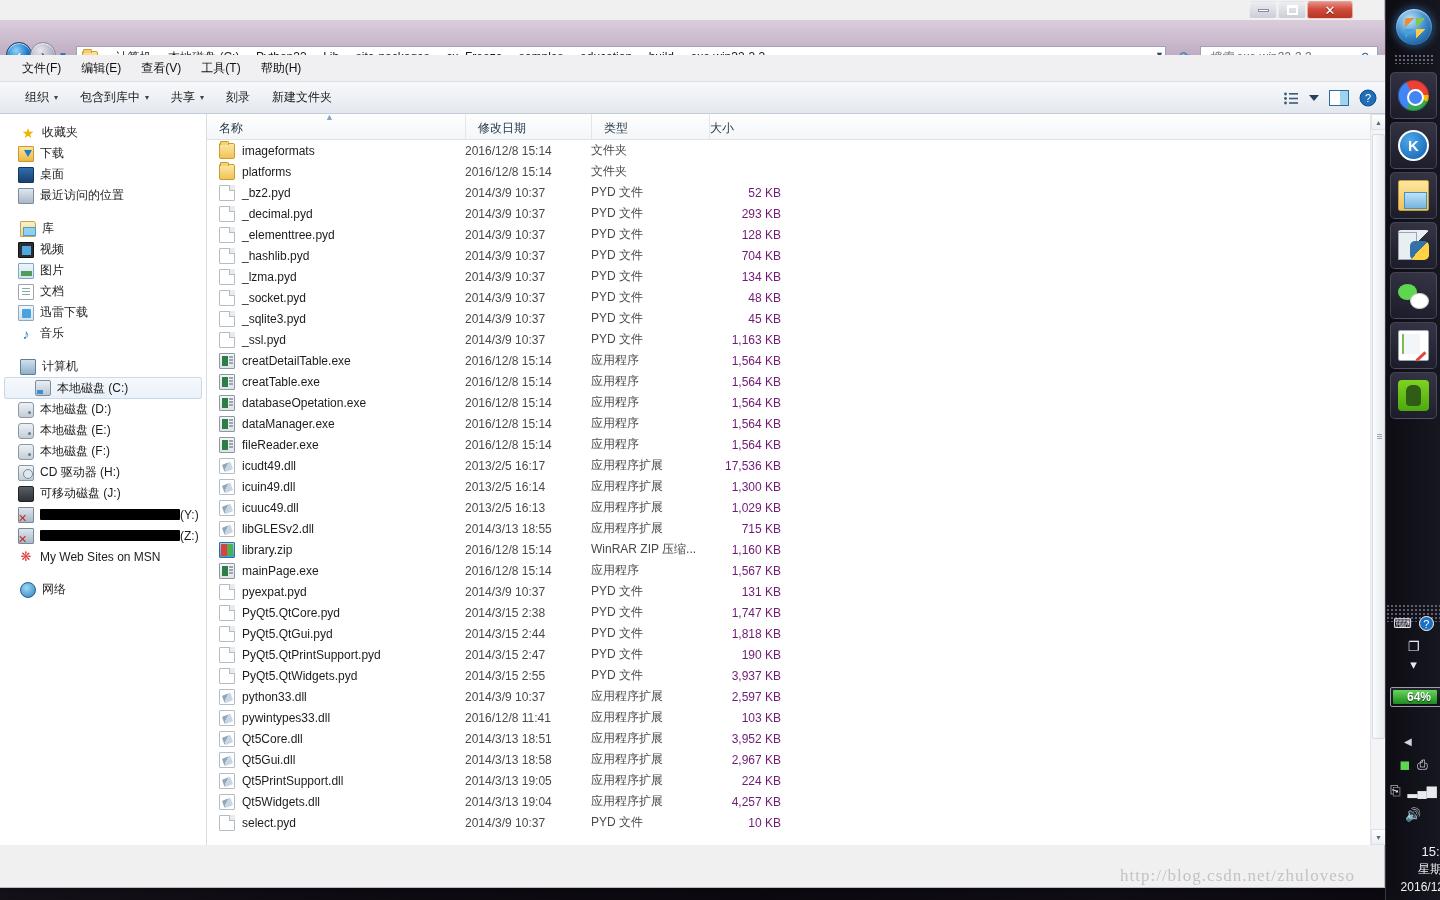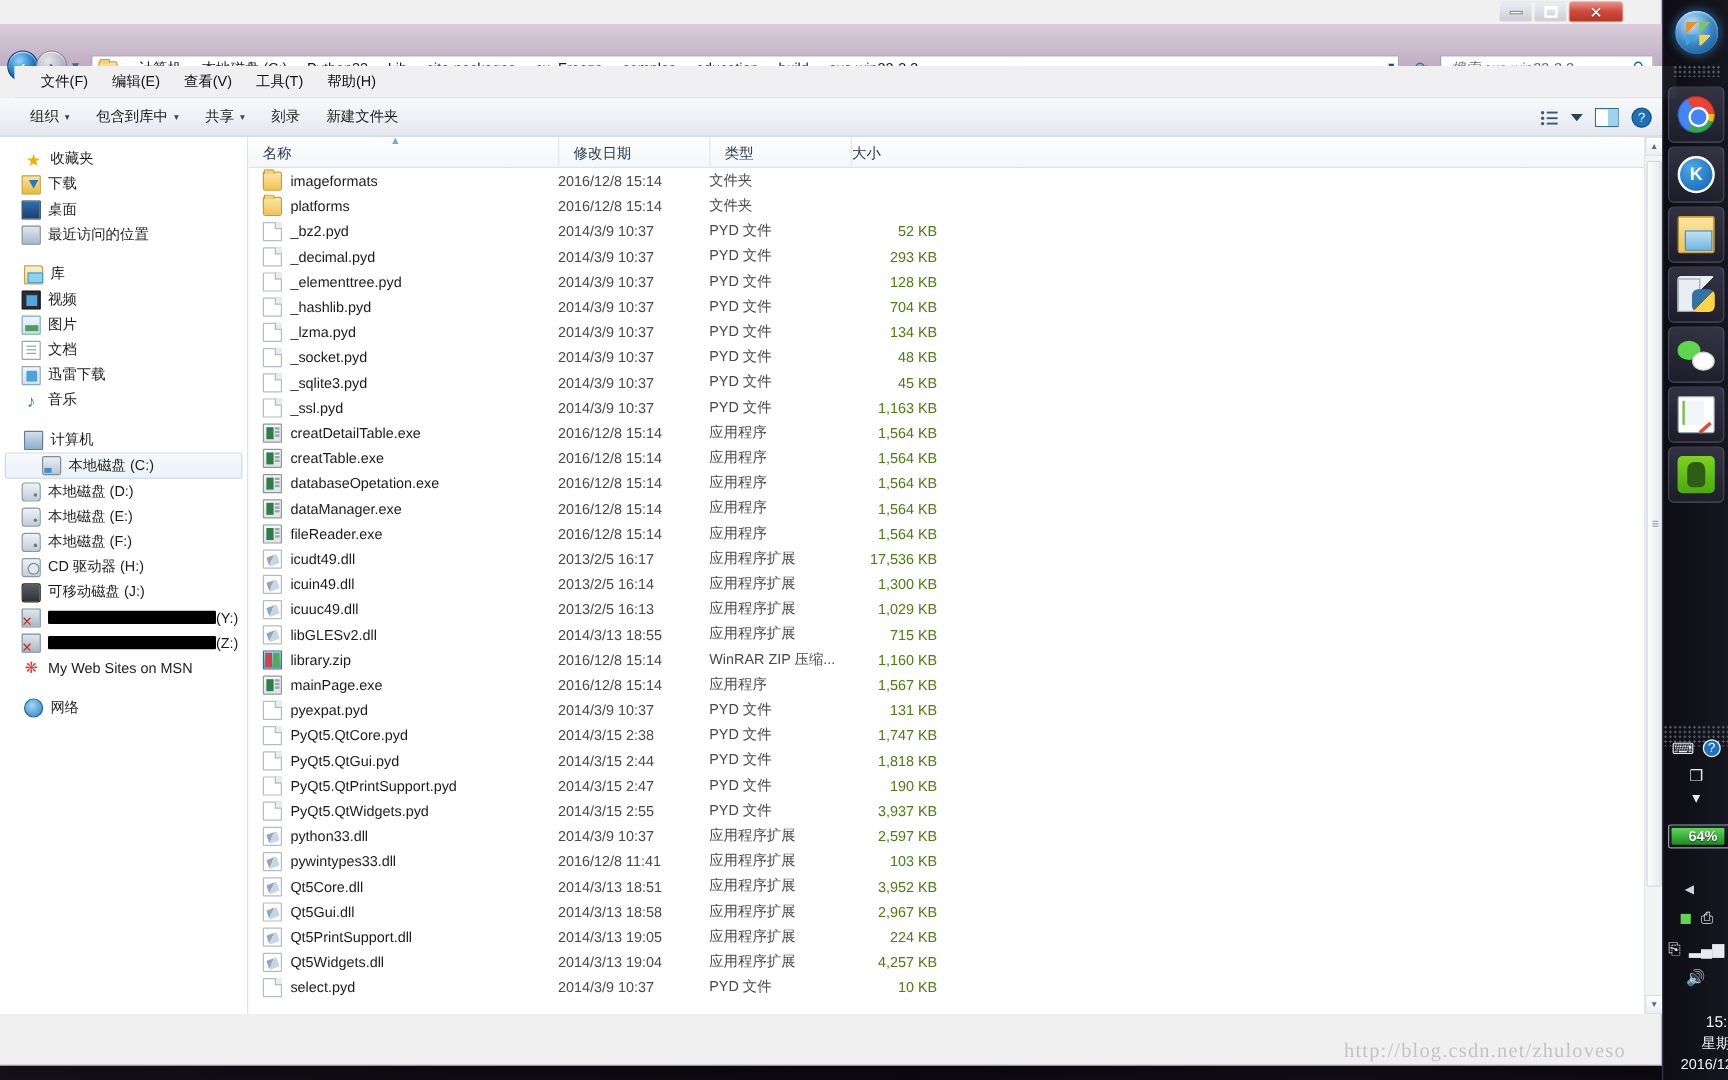--- a/index.html
+++ b/index.html
@@ -107,21 +107,21 @@
     color: #2a72b8; font-size: 13px; text-align: center; line-height: 17px; }
   #searchbox {
     position: absolute; left: 1200px; top: 26px; width: 178px; height: 22px;
     background: #fff; border: 1px solid #9aa5b3; display: flex; align-items: center;
   }
   #searchbox .ph { flex: 1; padding-left: 8px; color: #6a6a6a; font-style: italic; font-size: 12px; }
   #searchbox .mag { color: #2a5f9e; font-size: 13px; padding-right: 7px; }
 
   
   #menubar {
-    position: absolute; left: 12px; top: 55px; width: 1385px; height: 27px;
+    position: absolute; left: 0; top: 55px; width: 1385px; height: 27px;
     background: #f0f0f2; border-bottom: 1px solid #e0e0e4;
     display: flex; align-items: center; padding-left: 12px;
   }
   .menuitem { padding: 3px 10px; color: #111; font-size: 12px; }
 
   
   #toolbar {
     position: absolute; left: 0; top: 82px; width: 1385px; height: 32px;
     background: linear-gradient(180deg, #f7f9fb 0%, #eef1f5 50%, #e3e8ee 100%);
     border-bottom: 1px solid #c3ccd6;
@@ -186,21 +186,21 @@
   #c-date { width: 126px; }
   #c-type { width: 118px; }
   #c-size { width: 84px; text-align: left; padding-left:0; padding-right:12px; }
 
   #rows { position: absolute; left: 0; top: 26px; width: 1163px; }
   .frow { display: flex; align-items: center; height: 21px; font-size: 12px; color: #1c1c1c; }
   .fname { width: 258px; display: flex; align-items: center; padding-left: 12px; text-align: center; }
   .fname .fic { width: 16px; height: 16px; margin-right: 7px; flex: 0 0 auto; position: relative; }
   .fdate { width: 126px; color: #4a4a4a; }
   .ftype { width: 118px; color: #4a4a4a; }
-  .fsize { width: 84px; text-align: right; padding-right: 12px; color: #4d7c0f; }
+  .fsize { width: 84px; text-align: right; padding-right: 12px; color: #701a75; }
 
   .fic-folder { background: linear-gradient(180deg,#fde7a4,#f0c355); border:1px solid #cb9c2d; border-radius:1px 2px 2px 2px; }
   .fic-folder:before{content:'';position:absolute;left:0;top:-3px;width:7px;height:3px;background:#f7d178;border:1px solid #cb9c2d;border-bottom:none;border-radius:1px 2px 0 0;}
   .fic-file { background:#fff; border:1px solid #b4bcc4; border-radius:1px; }
   .fic-file:after{content:'';position:absolute;right:-1px;top:-1px;width:5px;height:5px;background:#e8ecef;border-left:1px solid #b4bcc4;border-bottom:1px solid #b4bcc4;}
   .fic-exe { background: linear-gradient(180deg,#f4f6f8,#dde3e8); border:1px solid #8c97a2; border-radius:1px; }
   .fic-exe:after{content:'';position:absolute;left:2px;top:2px;width:6px;height:10px;background:#2f7d46;}
   .fic-exe:before{content:'';position:absolute;left:9px;top:2px;width:4px;height:2px;background:#9aa6b0;box-shadow:0 3px 0 #9aa6b0,0 6px 0 #9aa6b0;}
   .fic-dll { background:#fff; border:1px solid #b4bcc4; border-radius:1px; }
   .fic-dll:after{content:'';position:absolute;left:3px;top:4px;width:9px;height:8px;

